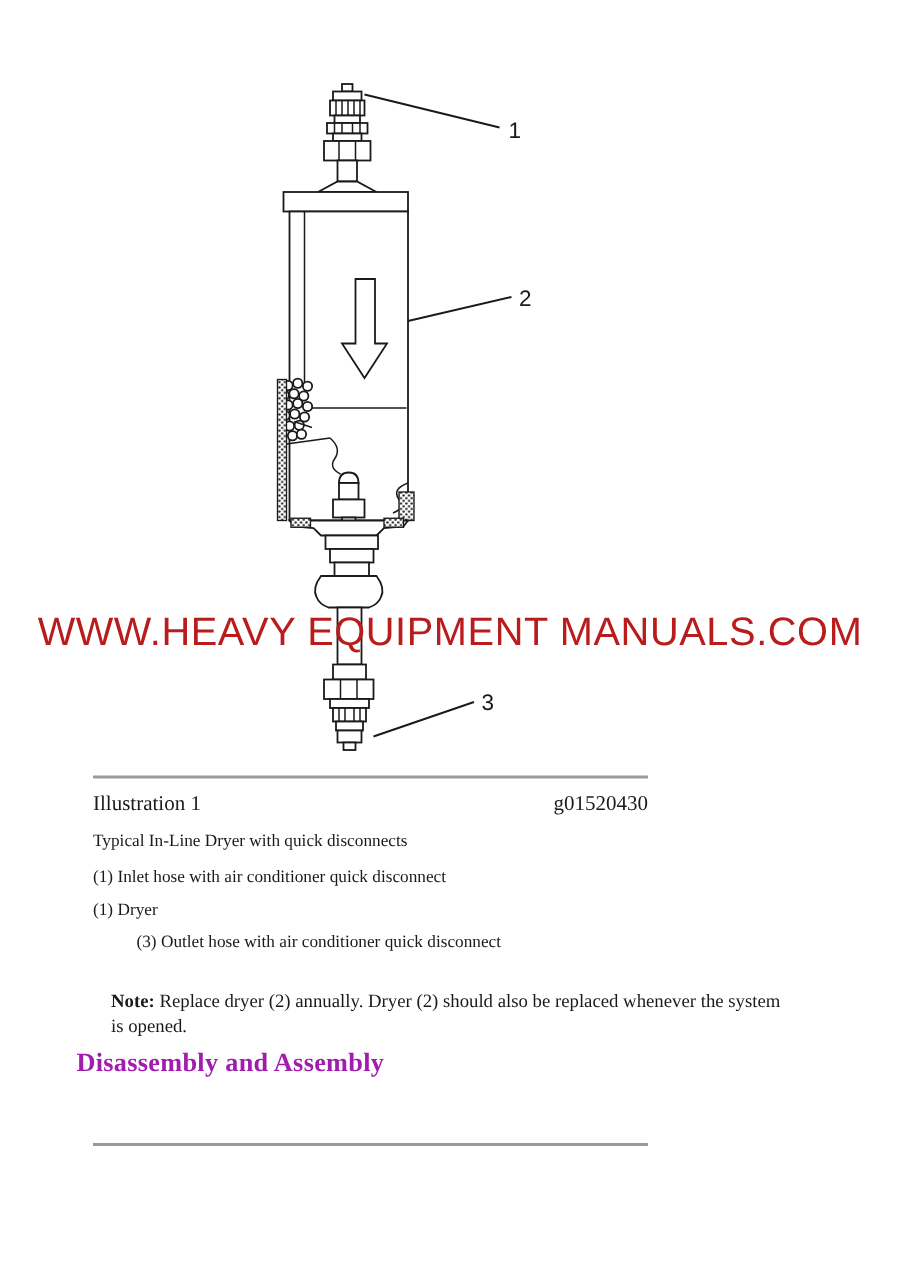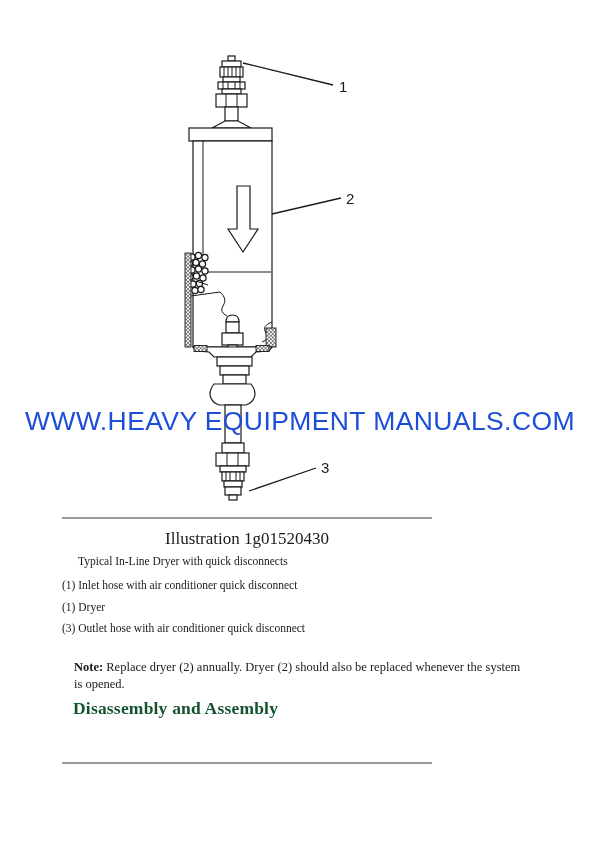--- a/index.html
+++ b/index.html
@@ -14,48 +14,48 @@
   }
   .figure-svg{position:absolute;top:0;left:0;}
   .watermark{
     position:absolute;
     top:406px;left:50%;
     transform:translateX(-50%);
     white-space:nowrap;
     font-family:"Liberation Sans", sans-serif;
     font-size:26.5px;
     letter-spacing:0.4px;
-    color:#1d4ed8;
+    color:#b91c1c;
     font-weight:400;
   }
   .sep{
     position:absolute;left:62px;width:370px;height:2px;
     background:#9a9a9a;
   }
   .sep-top{top:517px;}
   .sep-bottom{top:762px;}
   .cap-head{
     position:absolute;top:529px;left:62px;width:370px;
-    display:flex;justify-content:center;
-    font-size:17px;
-  }
-  .cap-title{position:absolute;top:555px;left:78px;font-size:11.5px;}
+    display:flex;justify-content:space-between;
+    font-size:14px;
+  }
+  .cap-title{position:absolute;top:555px;left:62px;font-size:11.5px;}
   .cap-item{position:absolute;left:62px;font-size:11.5px;}
   .cap-item-1{top:579px;text-align:center;}
   .cap-item-2{top:601px;}
-  .cap-item-3{top:622px;}
+  .cap-item-3{top:622px;margin-left:29px;}
   .note{
     position:absolute;top:659px;left:62px;width:455px;
     font-size:12.5px;line-height:17px;margin-left:12px;
   }
   .note b{font-weight:700;}
   .section-heading{
-    position:absolute;top:698px;left:73px;
+    position:absolute;top:698px;left:51px;
     font-size:17.5px;font-weight:700;
-    color:#14532d;
+    color:#a21caf;
     letter-spacing:0.2px;
   }
   svg .lineart{stroke:#1a1a1a;stroke-width:1.2;fill:#ffffff;}
   svg .thin{stroke:#1a1a1a;stroke-width:1;fill:none;}
   svg .leader{stroke:#1a1a1a;stroke-width:1.3;fill:none;}
   svg .callout{
     font-family:"Liberation Sans", sans-serif;
     font-size:15px;fill:#1a1a1a;stroke:none;
   }
 </style>

